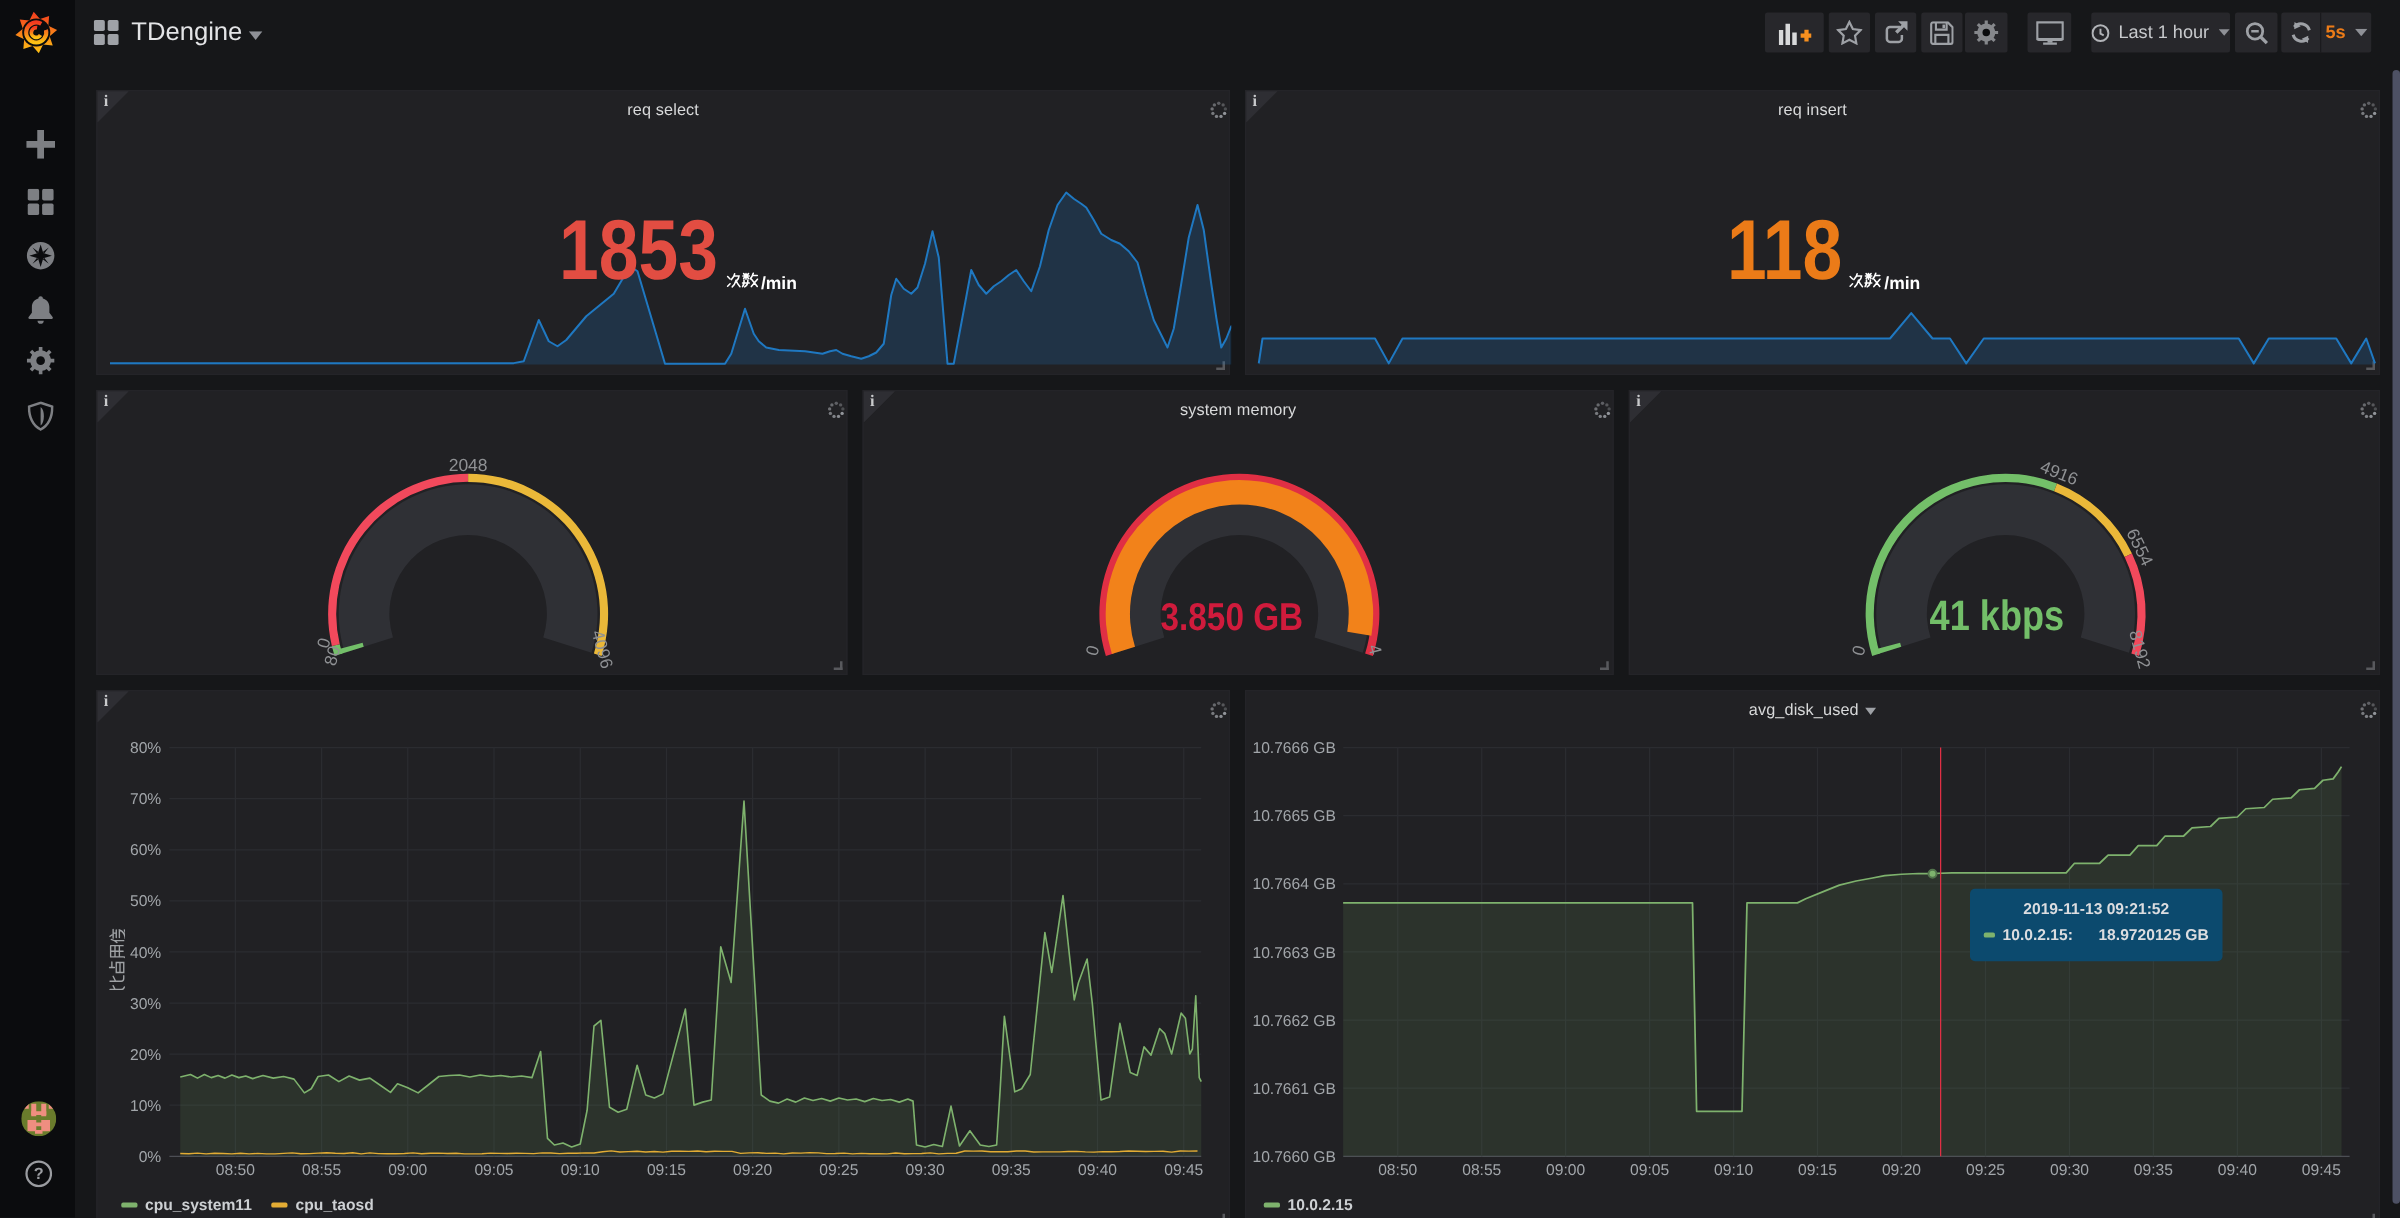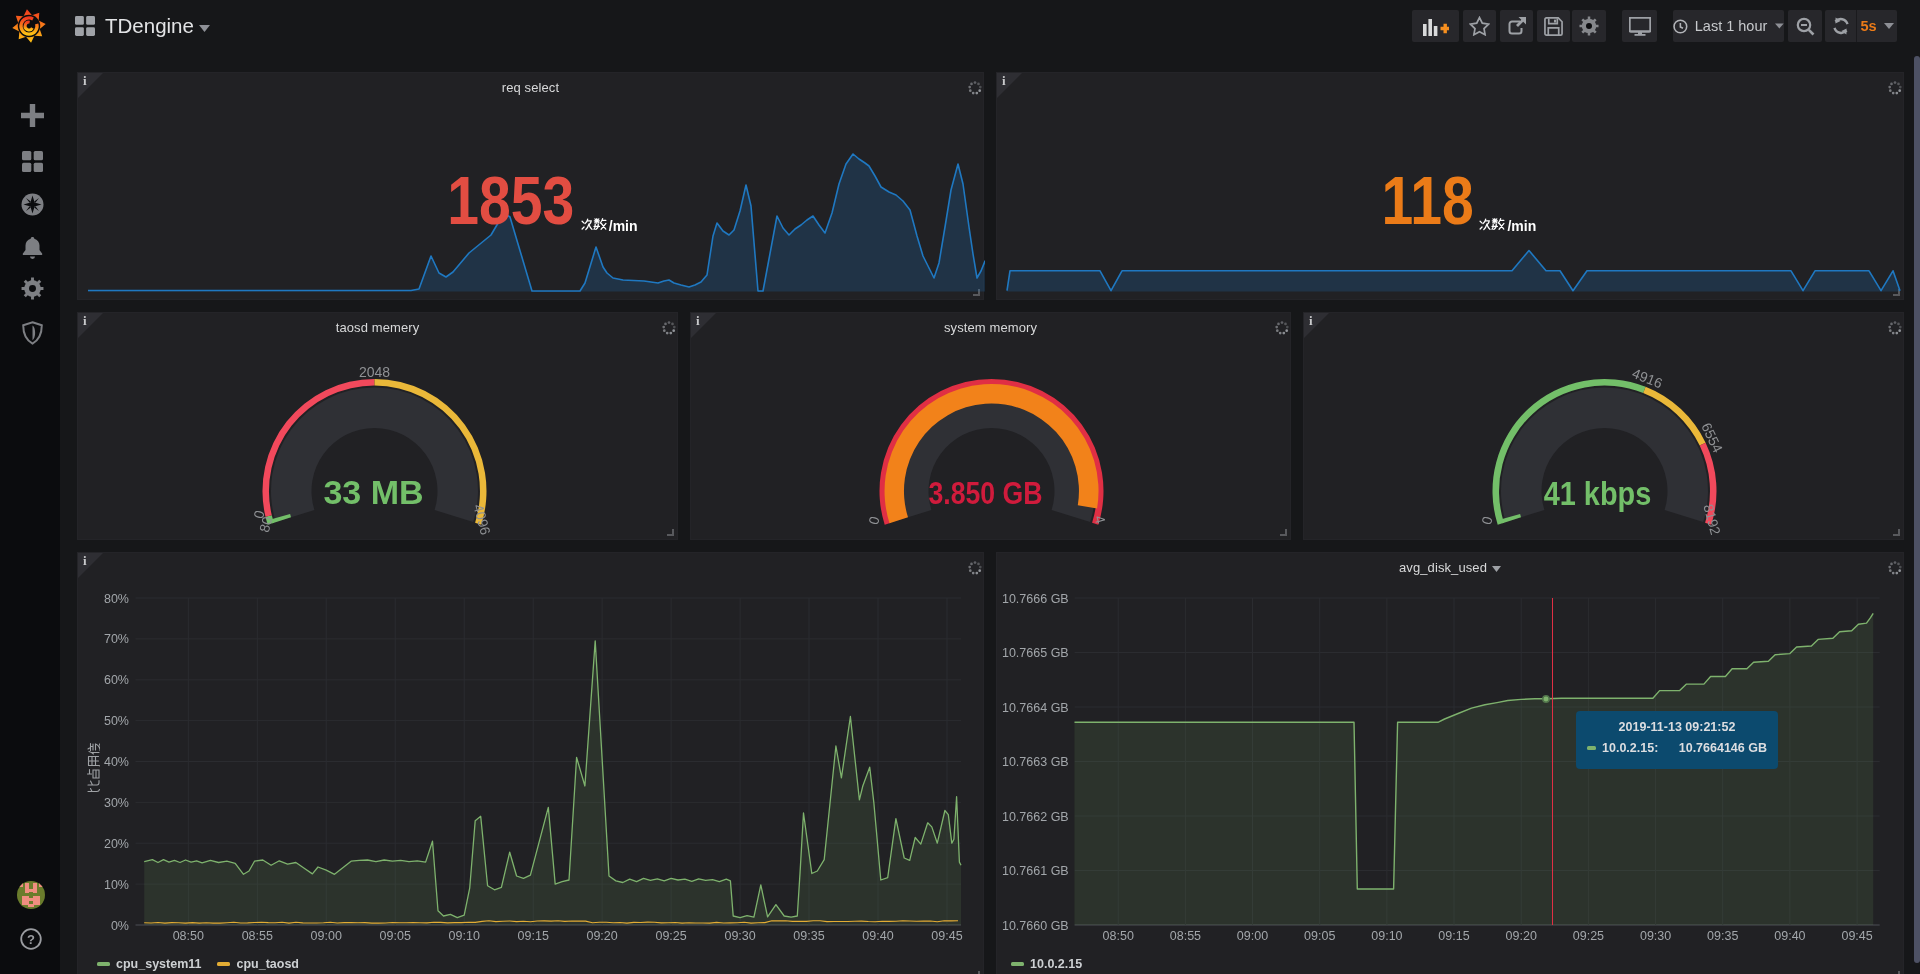--- a/index.html
+++ b/index.html
@@ -209,20 +209,21 @@
 <path d="M2.5 6 l2.8 2.8 M5.3 14.3 l-2.8 2.8"></path>
 <path d="M10.5 3 q-0.5 3.5 -3.8 6.5 M10 5.5 h5.5 q-0.2 2.8 -2.2 4.6 M12.2 10.3 q-1.5 5 -4.4 7.6 M12 10.3 q1.8 4.6 4.6 7.4"></path>
 <path d="M23.5 2.5 v6.5 M20 5.5 h7.2 M20.8 2.7 l5.6 5.4 M26.4 2.7 l-5.6 5.4"></path>
 <path d="M21.2 10 q0.6 5 -1.6 7.5 M19.6 13.5 h7.6 M25.6 10 q0.4 5.5 -3.6 7.8"></path>
 <path d="M31.8 2.3 q-1.2 4 -3.4 6.4 M31.2 4.9 h5.2 M30 9.3 l6.4 8 M36.6 9.1 l-7 8.4"></path>
 </g>
         </svg>/min</span>
     </div>
   </div>
 <div class="panel" style="left:996px;top:72px;width:908px;height:228px">
+    <div class="ptitle">req insert</div>
     <div class="icorner"></div>
     <div class="iinfo">i</div>
     <svg class="abs" style="left:891px;top:8px" width="14" height="14" viewBox="0 0 14 14">
       <circle cx="12.3" cy="6.1" r="1.35" fill="#9fa2a7" opacity="0.35"></circle>
       <circle cx="10.5" cy="2.9" r="1.35" fill="#9fa2a7" opacity="0.42"></circle>
       <circle cx="7.0" cy="1.6" r="1.35" fill="#9fa2a7" opacity="0.49"></circle>
       <circle cx="3.5" cy="2.9" r="1.35" fill="#9fa2a7" opacity="0.56"></circle>
       <circle cx="1.7" cy="6.1" r="1.35" fill="#9fa2a7" opacity="0.62"></circle>
       <circle cx="2.3" cy="9.7" r="1.35" fill="#9fa2a7" opacity="0.69"></circle>
       <circle cx="5.2" cy="12.1" r="1.35" fill="#9fa2a7" opacity="0.76"></circle>
@@ -241,21 +242,20 @@
 <path d="M2.5 6 l2.8 2.8 M5.3 14.3 l-2.8 2.8"></path>
 <path d="M10.5 3 q-0.5 3.5 -3.8 6.5 M10 5.5 h5.5 q-0.2 2.8 -2.2 4.6 M12.2 10.3 q-1.5 5 -4.4 7.6 M12 10.3 q1.8 4.6 4.6 7.4"></path>
 <path d="M23.5 2.5 v6.5 M20 5.5 h7.2 M20.8 2.7 l5.6 5.4 M26.4 2.7 l-5.6 5.4"></path>
 <path d="M21.2 10 q0.6 5 -1.6 7.5 M19.6 13.5 h7.6 M25.6 10 q0.4 5.5 -3.6 7.8"></path>
 <path d="M31.8 2.3 q-1.2 4 -3.4 6.4 M31.2 4.9 h5.2 M30 9.3 l6.4 8 M36.6 9.1 l-7 8.4"></path>
 </g>
         </svg>/min</span>
     </div>
   </div>
 <div class="panel" style="left:77px;top:312px;width:601px;height:228px">
-    <div class="ptitle">taosd memery</div>
     <div class="icorner"></div>
     <div class="iinfo">i</div>
     <svg class="abs" style="left:584px;top:8px" width="14" height="14" viewBox="0 0 14 14">
       <circle cx="12.3" cy="6.1" r="1.35" fill="#9fa2a7" opacity="0.35"></circle>
       <circle cx="10.5" cy="2.9" r="1.35" fill="#9fa2a7" opacity="0.42"></circle>
       <circle cx="7.0" cy="1.6" r="1.35" fill="#9fa2a7" opacity="0.49"></circle>
       <circle cx="3.5" cy="2.9" r="1.35" fill="#9fa2a7" opacity="0.56"></circle>
       <circle cx="1.7" cy="6.1" r="1.35" fill="#9fa2a7" opacity="0.62"></circle>
       <circle cx="2.3" cy="9.7" r="1.35" fill="#9fa2a7" opacity="0.69"></circle>
       <circle cx="5.2" cy="12.1" r="1.35" fill="#9fa2a7" opacity="0.76"></circle>
@@ -267,21 +267,20 @@
       <path d="M197.8,209.1 A103.5,103.5 0 1 1 395.2,209.1 L356.6,196.9 A63,63 0 1 0 236.4,196.9 Z" fill="#2f3035"></path>
       <path d="M189.7,211.7 A112,112 0 0 1 187.5,203.8 L193.8,202.3 A105.5,105.5 0 0 0 195.9,209.7 Z" fill="#73bf69"></path>
       <path d="M187.5,203.8 A112,112 0 0 1 296.5,66 L296.5,72.5 A105.5,105.5 0 0 0 193.8,202.3 Z" fill="#f2495c"></path>
       <path d="M296.5,66 A112,112 0 0 1 403.3,211.7 L397.1,209.7 A105.5,105.5 0 0 0 296.5,72.5 Z" fill="#eab839"></path>
       <path d="M194.5,210.2 A107,107 0 0 1 193.3,206.2 L212.1,201.1 A87.5,87.5 0 0 0 213,204.3 Z" fill="#73bf69"></path>
       <text x="185.7" y="202.7" fill="#8f9194" font-size="14px" text-anchor="middle" transform="rotate(-75 185.7 202.7)">0</text>
       <text x="192.5" y="212.8" fill="#8f9194" font-size="14px" text-anchor="middle" transform="rotate(-75 192.5 212.8)">80</text>
       <text x="296.5" y="64" fill="#8f9194" font-size="14px" text-anchor="middle" transform="rotate(0 296.5 64)">2048</text>
       <text x="399.3" y="207.7" fill="#8f9194" font-size="14px" text-anchor="middle" transform="rotate(75 399.3 207.7)">4096</text>
     </svg>
-    <div class="gval" style="top:160px;left:-8px;color:#73bf69">33 MB</div>
   </div>
 <div class="panel" style="left:690px;top:312px;width:601px;height:228px">
     <div class="ptitle">system memory</div>
     <div class="icorner"></div>
     <div class="iinfo">i</div>
     <svg class="abs" style="left:584px;top:8px" width="14" height="14" viewBox="0 0 14 14">
       <circle cx="12.3" cy="6.1" r="1.35" fill="#9fa2a7" opacity="0.35"></circle>
       <circle cx="10.5" cy="2.9" r="1.35" fill="#9fa2a7" opacity="0.42"></circle>
       <circle cx="7.0" cy="1.6" r="1.35" fill="#9fa2a7" opacity="0.49"></circle>
       <circle cx="3.5" cy="2.9" r="1.35" fill="#9fa2a7" opacity="0.56"></circle>
@@ -471,14 +470,14 @@
     <svg class="abs" style="left:544px;top:141px" width="10" height="10" viewBox="0 0 10 10">
       <circle cx="5" cy="5" r="3.2" fill="#7eb26d" stroke="#52744c" stroke-width="1.5"></circle>
     </svg>
     <div class="leg" style="left:14px;top:404px"><span class="legdash" style="background:#7eb26d"></span>10.0.2.15</div>
   </div>
 <div class="tooltip">
 <div style="text-align:center;font-weight:700">2019-11-13 09:21:52</div>
 <div style="margin-top:7px;display:flex;align-items:center">
 <span style="display:inline-block;width:9px;height:4px;border-radius:1.5px;background:#7eb26d;margin-right:6px"></span>
 <span style="font-weight:700">10.0.2.15:</span>
-<span style="font-weight:700;margin-left:auto">10.7664146 GB</span>
+<span style="font-weight:700;margin-left:auto">18.9720125 GB</span>
     </div>
   </div>
 </body></html>

